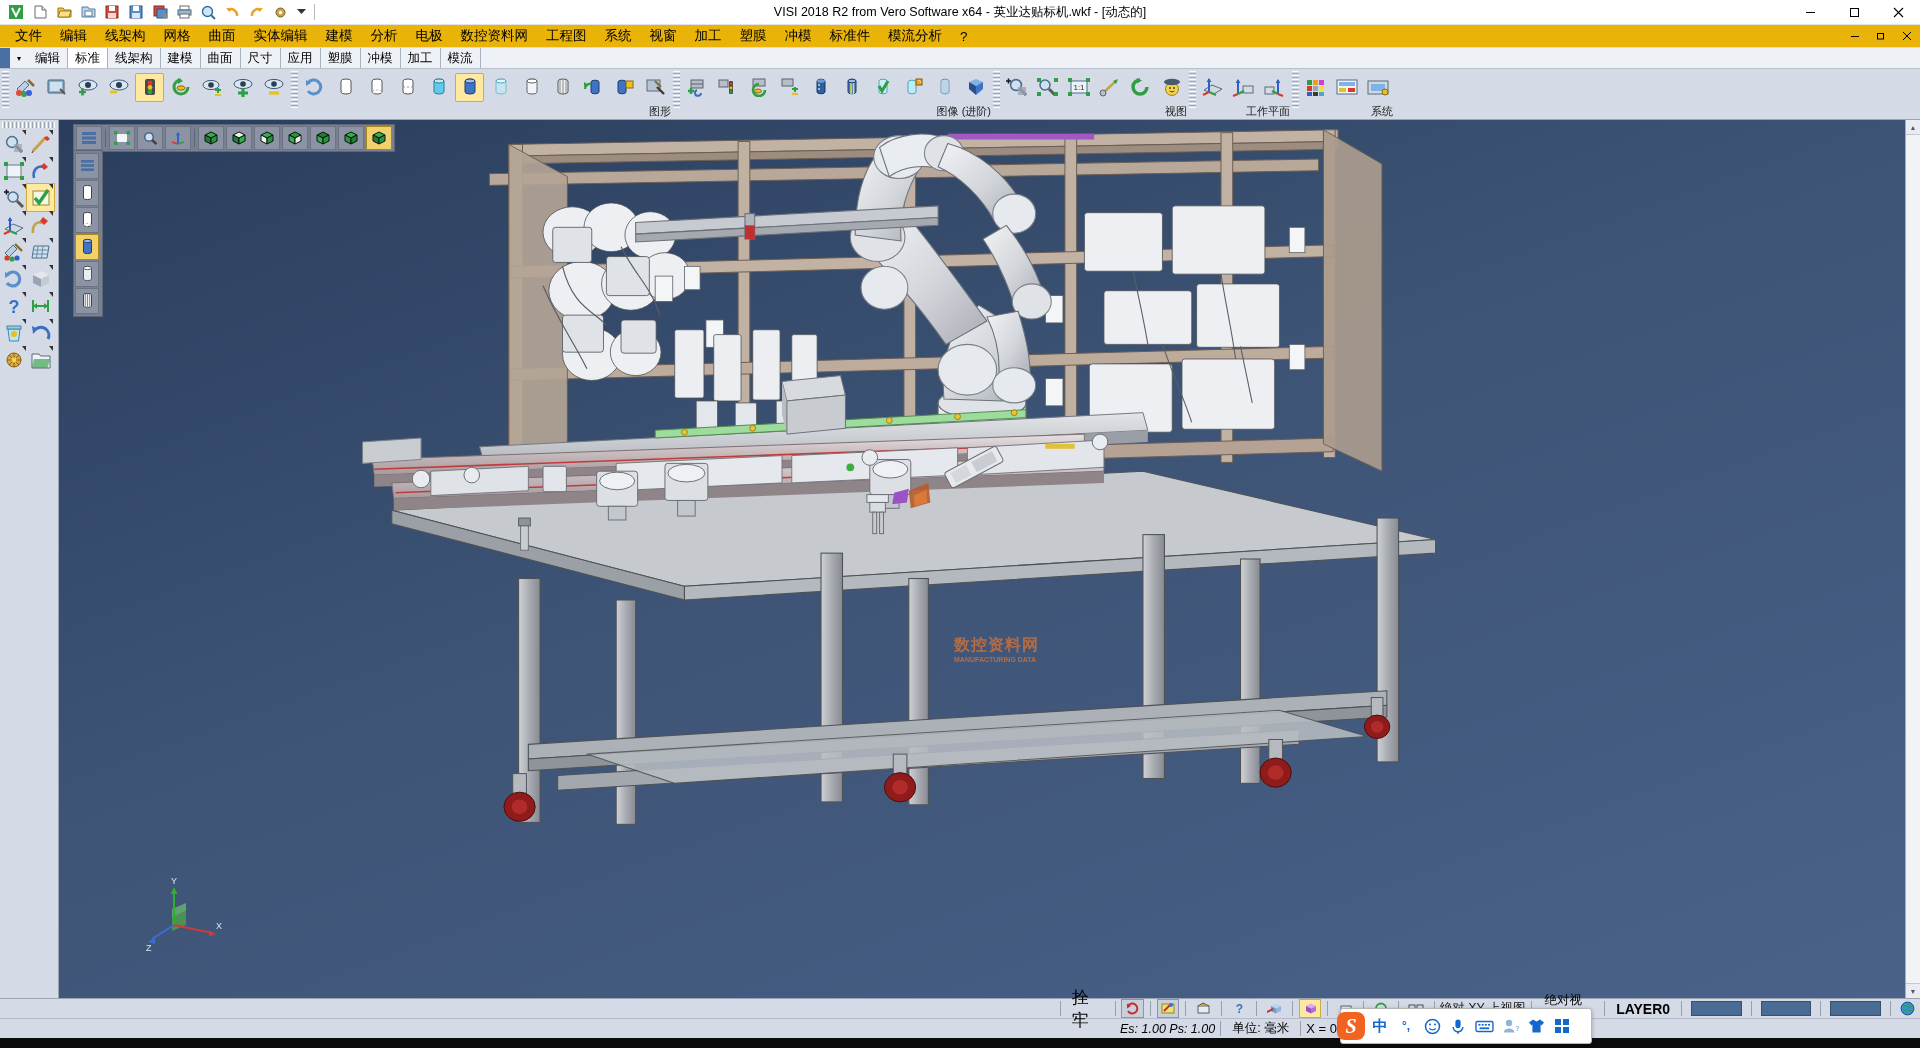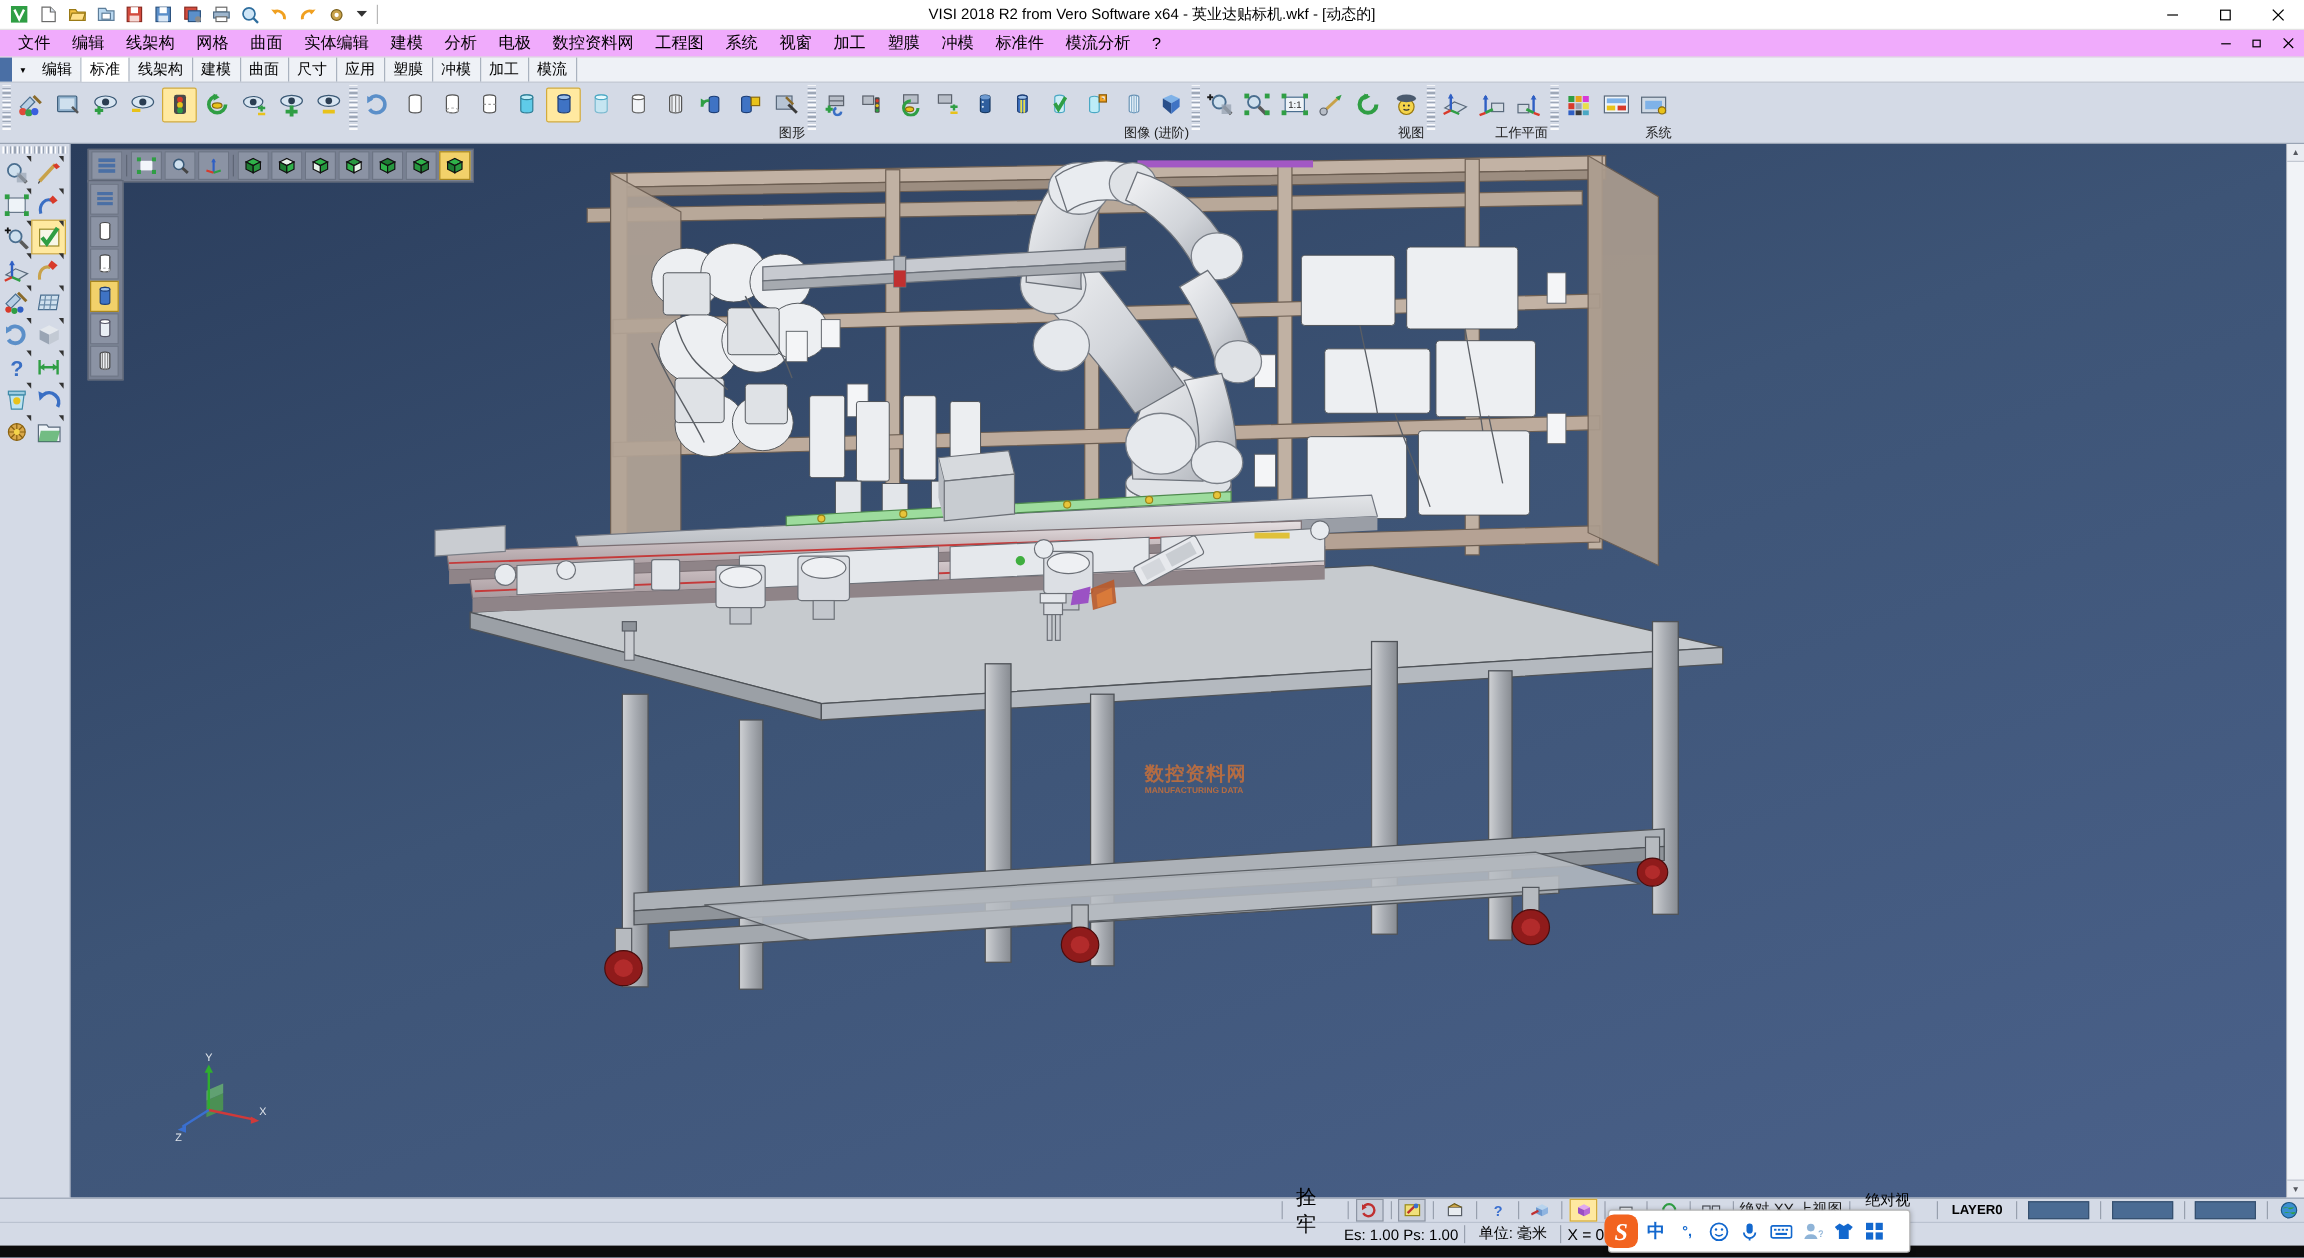--- a/index.html
+++ b/index.html
@@ -20,21 +20,21 @@
     position:absolute;left:0;right:0;text-align:center;font-size:12.5px;color:#000;
     pointer-events:none;
   }
   .winbtns{margin-left:auto;display:flex;height:24px;z-index:2;}
   .winbtn{width:44px;height:24px;display:flex;align-items:center;justify-content:center;
     font-size:12px;color:#000;}
   .winbtn svg{display:block;}
 
   
   .menubar{
-    height:22px;background:#f0abfc;display:flex;align-items:center;
+    height:22px;background:#eab308;display:flex;align-items:center;
     padding-left:6px;flex:0 0 auto;border-bottom:1px solid #dcdcdc;
   }
   .menu-item{padding:2px 9px;font-size:13.5px;color:#000;white-space:nowrap;}
 
   
   .tabstrip{
     height:20px;background:#eef1f6;display:flex;align-items:stretch;flex:0 0 auto;
     border-bottom:1px solid #b8c0cc;
   }
   .tab-handle{width:10px;background:#4a6fa5;}
@@ -1359,40 +1359,40 @@
       <svg width="16" height="13" viewBox="0 0 16 13">
           <rect x="1" y="3" width="6" height="7" fill="none" stroke="#4a4f57"></rect>
           <rect x="9" y="3" width="6" height="7" fill="none" stroke="#4a4f57"></rect>
         </svg>
     </div>
     <div class="ssep"></div>
     <div style="font-size:12.5px;color:#1b1b1b;white-space:nowrap;">绝对 XY 上视图</div>
     <div class="ssep"></div>
     <div style="font-size:12.5px;padding:0 8px;">绝对视图</div>
     <div class="ssep"></div>
-    <div style="font-size:11px;font-weight:bold;padding:0 6px;">LAYER0</div>
+    <div style="font-size:14px;font-weight:bold;padding:0 6px;">LAYER0</div>
     <div class="ssep"></div>
     <div class="blue-field"></div>
     <div class="ssep"></div>
     <div class="blue-field"></div>
     <div class="ssep"></div>
     <div class="blue-field"></div>
     <div class="ssep"></div>
     <div class="sbtn">
       <svg width="15" height="15" viewBox="0 0 15 15">
           <circle cx="7.5" cy="7.5" r="6.4" fill="#3a8fd0" stroke="#1e5580"></circle>
           <path d="M2 6 Q5 4 7 6 T12 5" fill="#2f9e44"></path>
           <path d="M3 10 Q6 8 9 10 T13 9" fill="#2f9e44"></path>
         </svg>
     </div>
   </div>
 
   <div class="statusrow2">
     <div style="width:1120px"></div>
-    <div style="font-size:12.5px;">Es: 1.00 Ps: 1.00</div>
+    <div style="font-size:12.5px;font-style:italic;">Es: 1.00 Ps: 1.00</div>
     <div class="ssep"></div>
     <div style="font-size:12.5px;padding:4px 6px;">单位: 毫米</div>
     <div class="ssep"></div>
     <div class="coord">X = 0911.789 Y = 0809.789 Z = 0000.000</div>
   </div>
 
   <div class="taskbar"></div>
 
   <div class="ime">
     <div class="logo">

